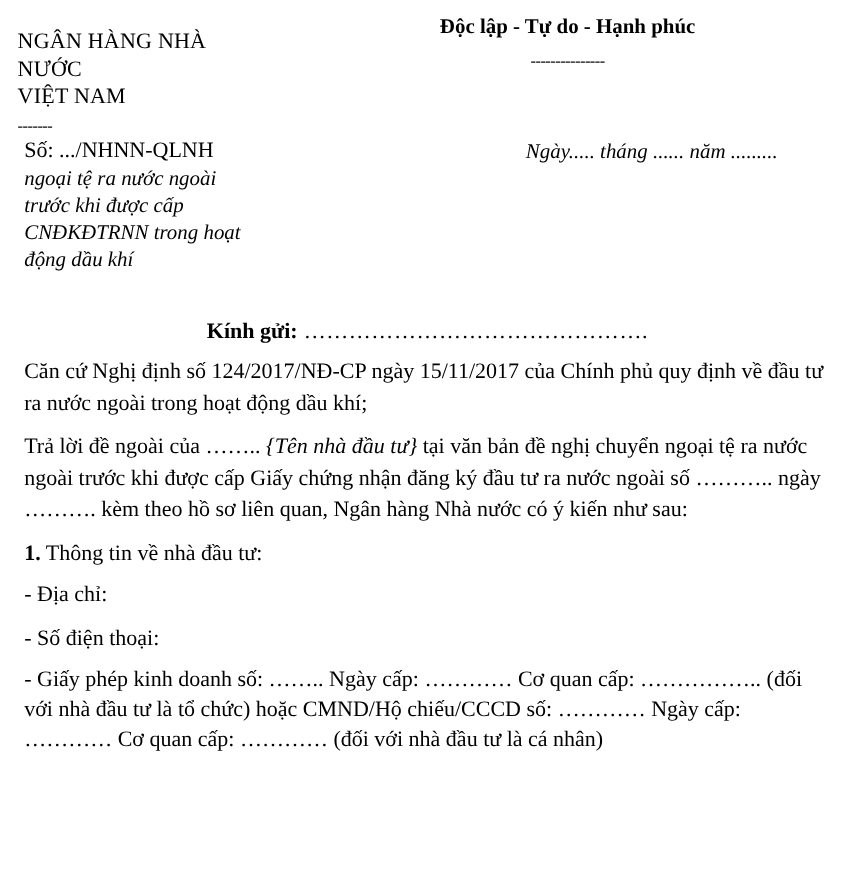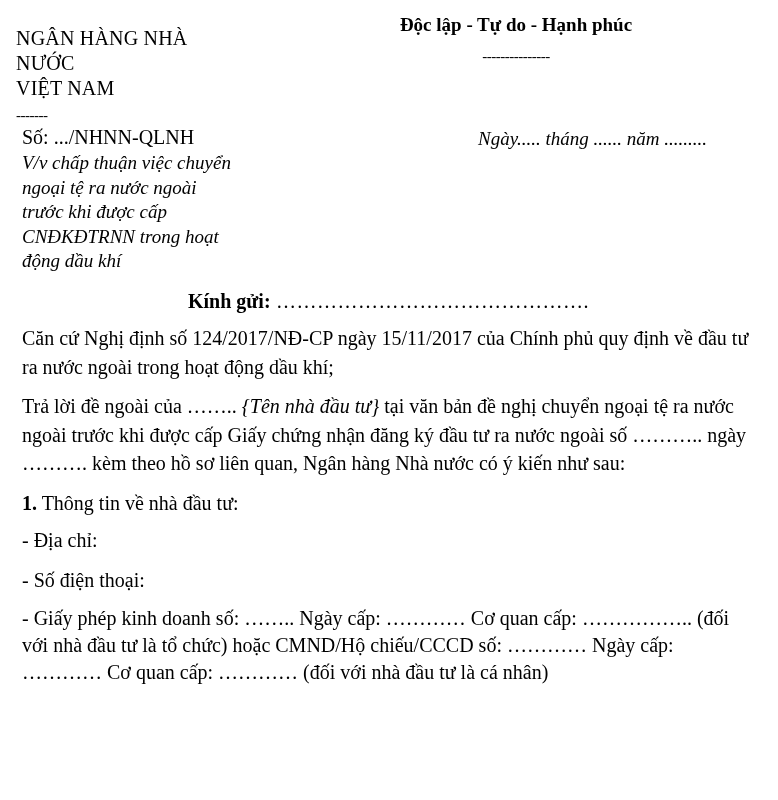--- a/index.html
+++ b/index.html
@@ -179,21 +179,20 @@
       <span class="sep sep-right">---------------</span>
     </div>
 
   </div>
 
   <div class="meta">
 
     <div class="so-line">Số: .../NHNN-QLNH</div>
 
     <div class="vv-block">
-      <span class="ln">V/v chấp thuận việc chuyển</span>
       <span class="ln">ngoại tệ ra nước ngoài</span>
       <span class="ln">trước khi được cấp</span>
       <span class="ln">CNĐKĐTRNN trong hoạt</span>
       <span class="ln">động dầu khí</span>
     </div>
 
     <div class="date-line">Ngày..... tháng ...... năm .........</div>
 
   </div>
 

